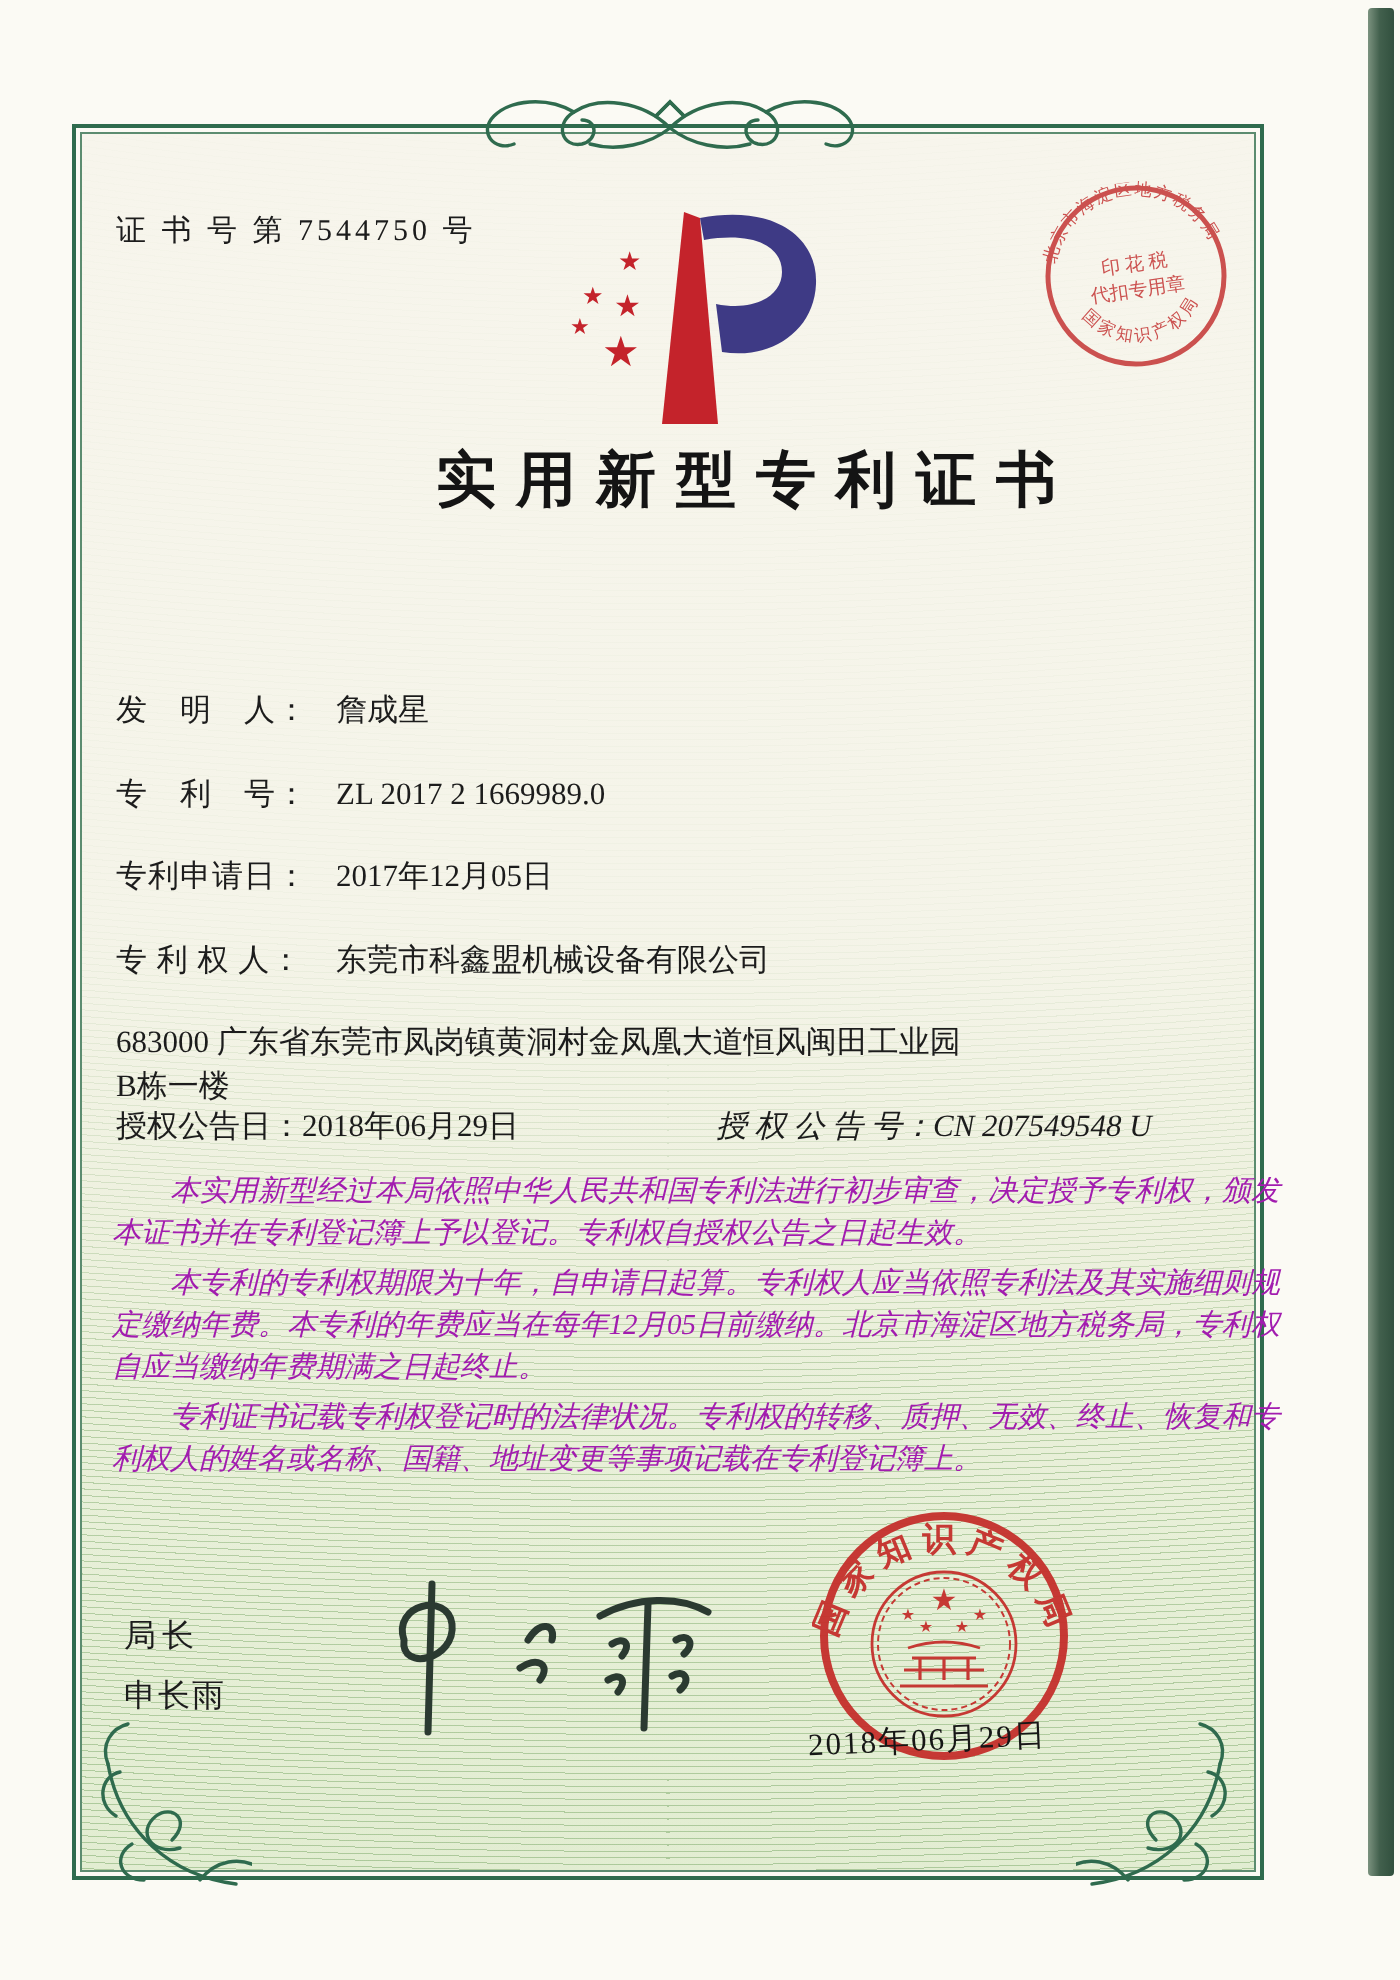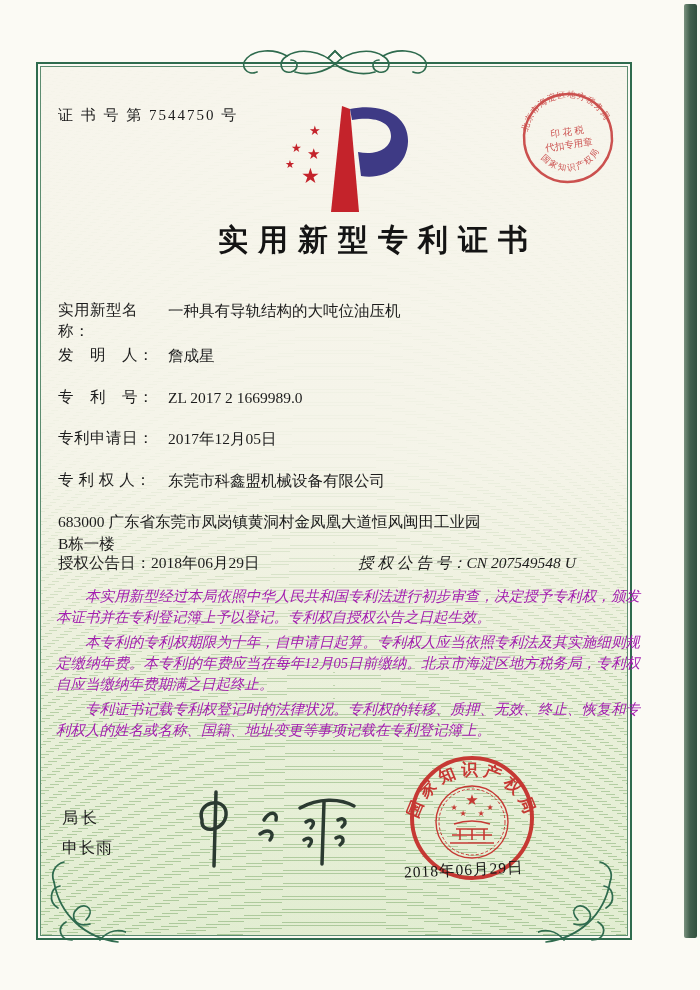--- a/index.html
+++ b/index.html
@@ -139,24 +139,20 @@
       <text font-size="8.5" fill="#c7403f" letter-spacing="1.5">
         <textPath href="#tsBot" startOffset="50%" text-anchor="middle">国家知识产权局</textPath>
       </text>
       <text x="47" y="44" font-size="9.5" fill="#c7403f" text-anchor="middle">印 花 税</text>
       <text x="47" y="57" font-size="9.5" fill="#c7403f" text-anchor="middle">代扣专用章</text>
     </svg>
   </div>
 
   <div class="title">实用新型专利证书</div>
 
-  <div class="field f1">
-    <span class="flabel">实用新型名称：</span>
-    <span class="fvalue">一种具有导轨结构的大吨位油压机</span>
-  </div>
   <div class="field f2">
     <span class="flabel">发　明　人：</span>
     <span class="fvalue">詹成星</span>
   </div>
   <div class="field f3">
     <span class="flabel">专　利　号：</span>
     <span class="fvalue">ZL 2017 2 1669989.0</span>
   </div>
   <div class="field f4">
     <span class="flabel">专利申请日：</span>

